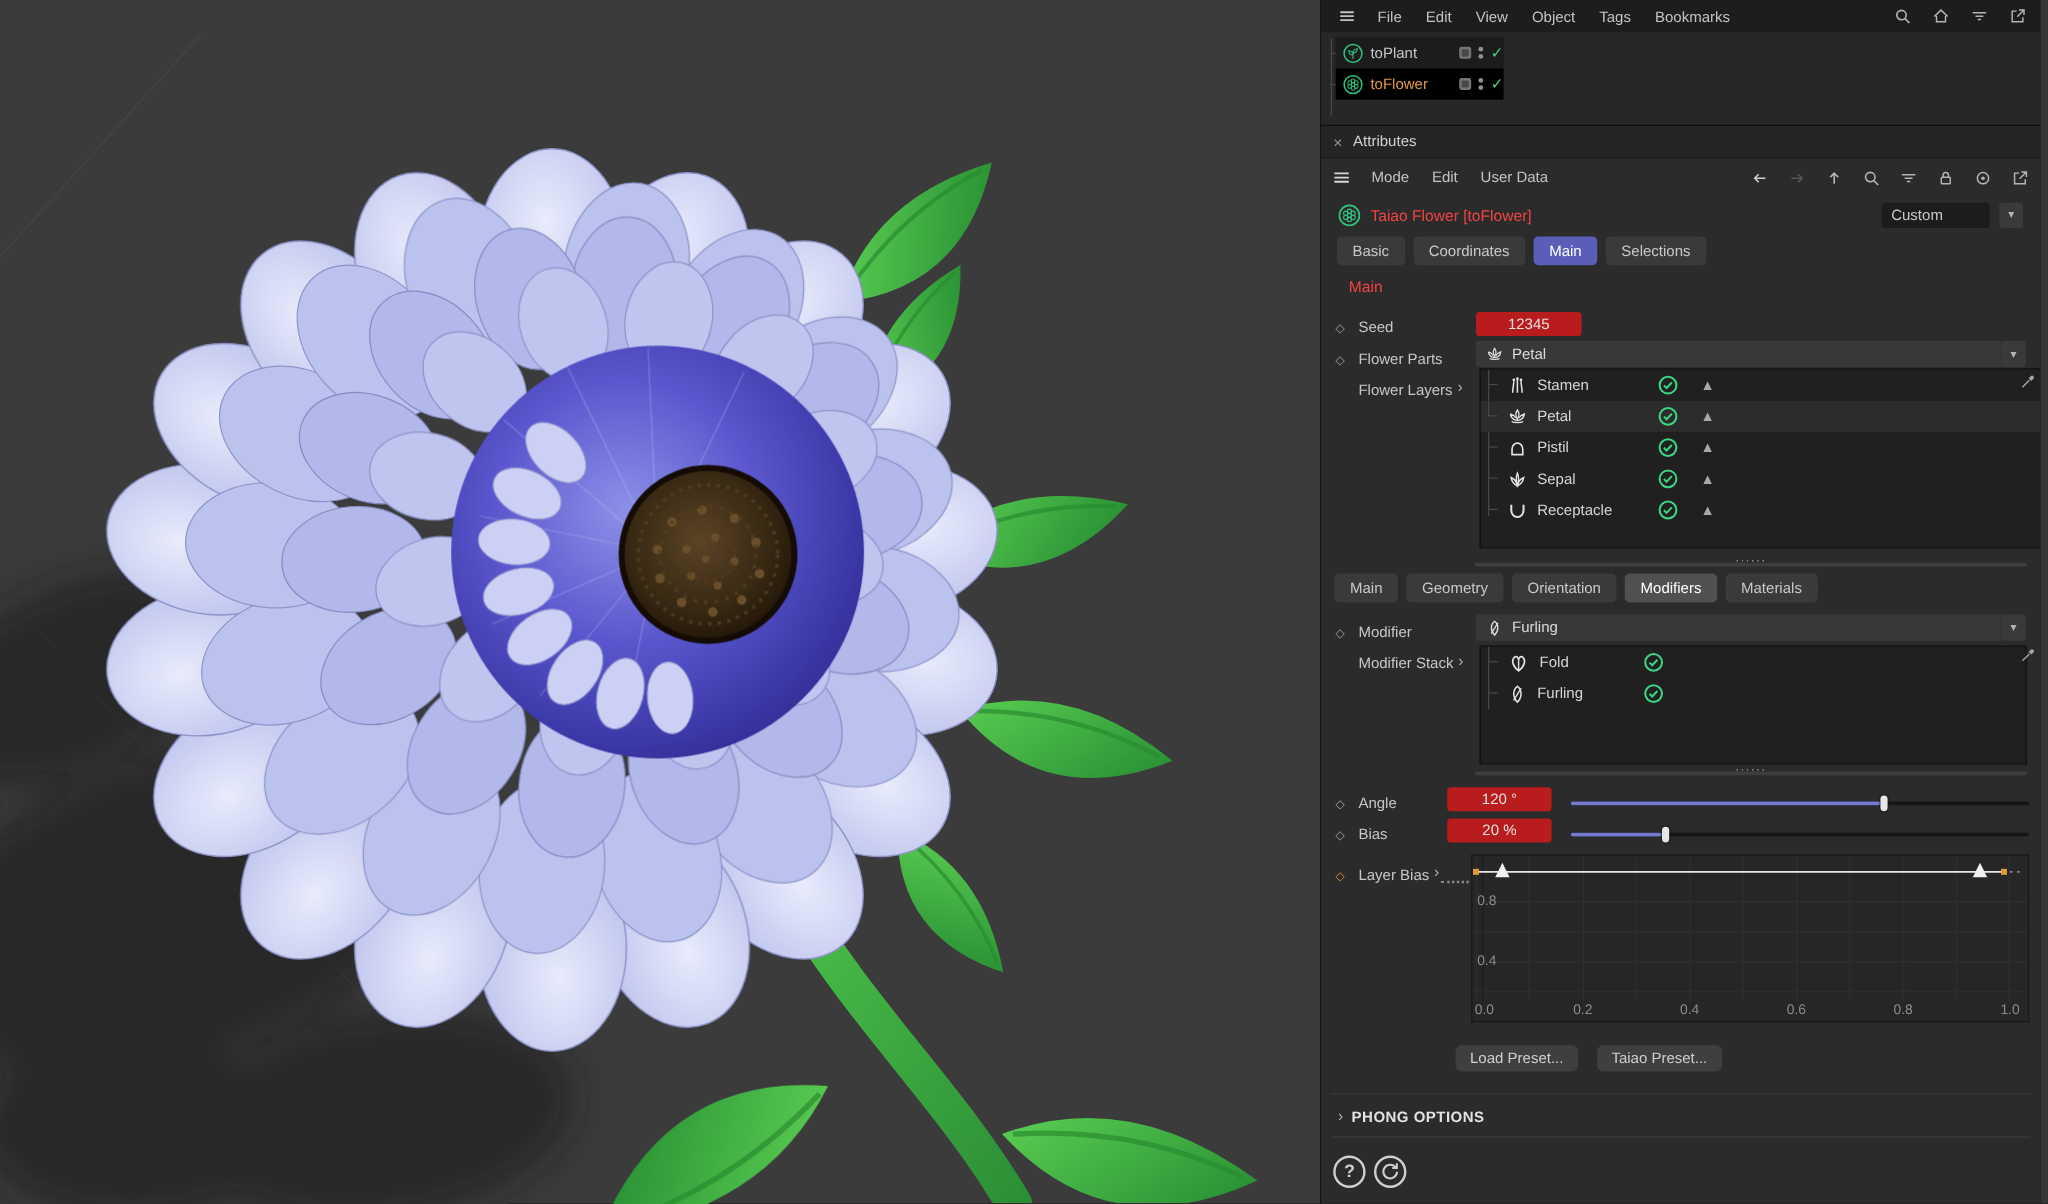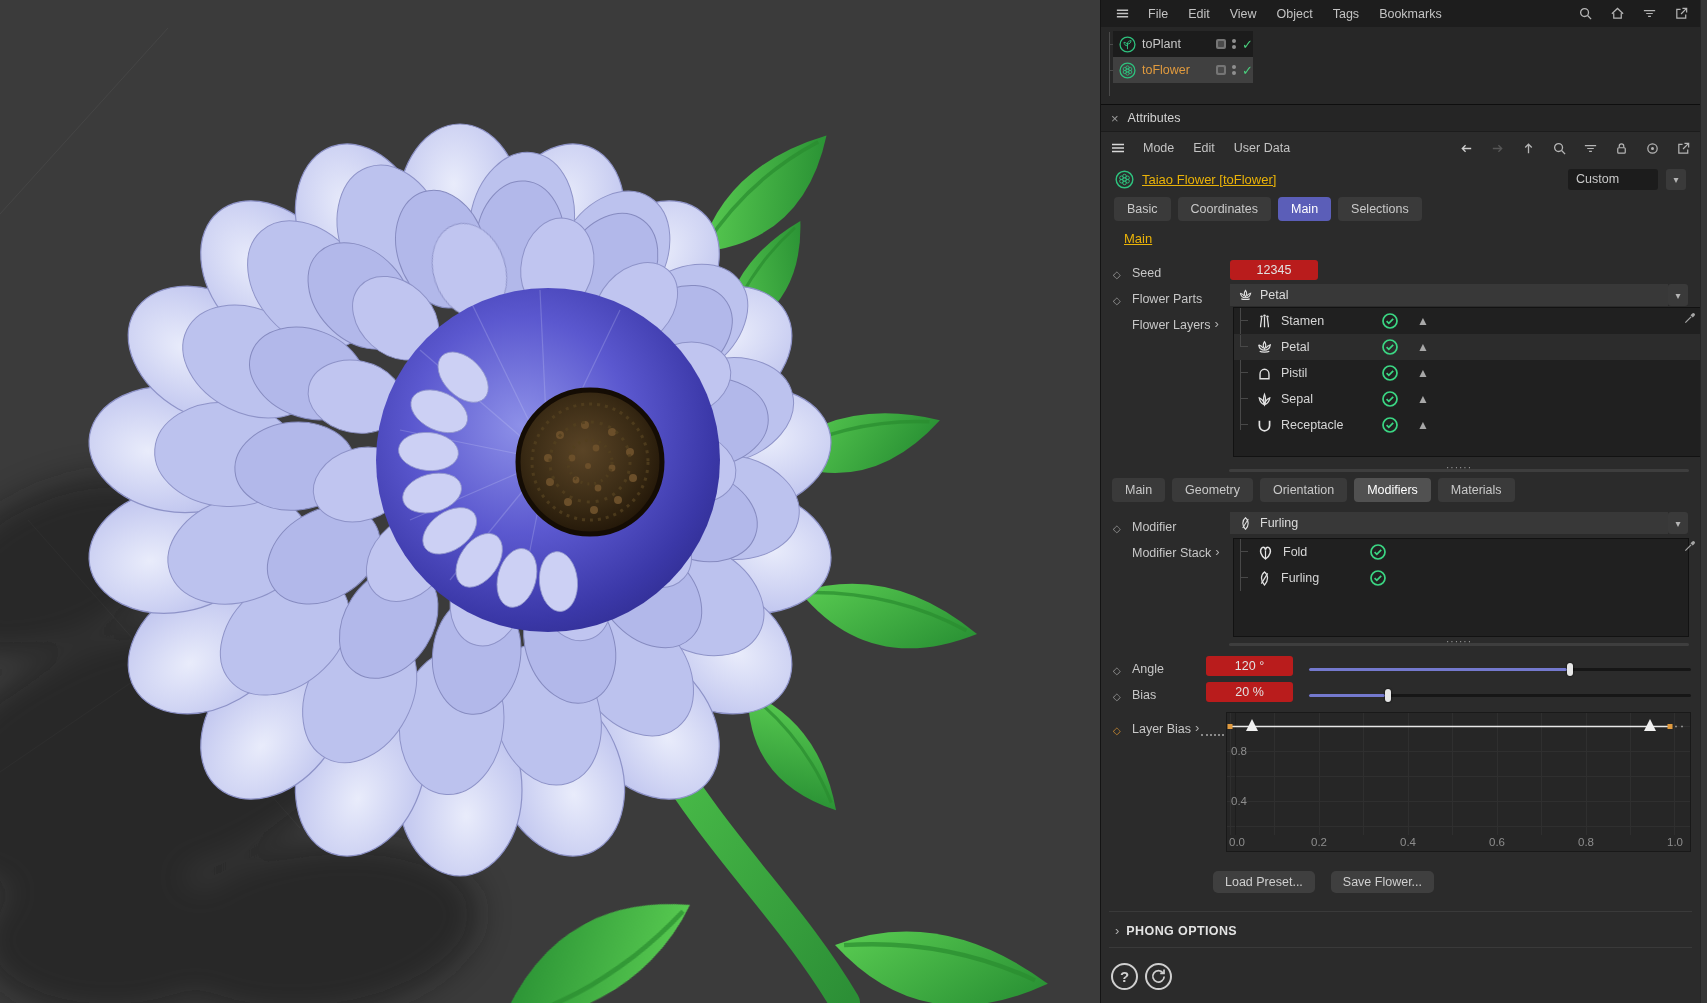--- a/index.html
+++ b/index.html
@@ -5,21 +5,21 @@
   html,body{margin:0;padding:0;background:#1a1a1a;}
   *{box-sizing:border-box;font-family:"Liberation Sans","DejaVu Sans",sans-serif;}
   #stage{position:relative;width:1707px;height:1003px;overflow:hidden;background:#3b3b3b;}
   
   #viewport{position:absolute;left:0;top:0;width:1100px;height:1003px;background:#3b3b3b;}
   
   #panel{position:absolute;left:1100px;top:0;width:607px;height:1003px;background:#2b2b2b;border-left:1px solid #141414;}
   .abs{position:absolute;}
   .row{display:flex;align-items:flex-end;}
   .txt{color:#c7c7c7;font-size:12.5px;white-space:nowrap;}
-  .white{color:#eab308;text-decoration:underline;}
+  .white{color:#ef4444;}
   .orange{color:#e09a3e;}
   
   #menubar{left:0;top:0;width:599px;height:27px;background:#1d1d1d;display:flex;align-items:center;gap:14px;padding:0 10px 0 12px;}
   #menubar .spring{flex:1;}
   .mi{color:#c3c3c3;font-size:12.5px;padding:2px 3px;cursor:default;}
   .ibtn{width:18px;height:18px;display:flex;align-items:center;justify-content:center;}
   svg.ic{display:block;}
   
   #objmgr{left:0;top:27px;width:599px;height:77px;background:#272727;}
   .tree-v{position:absolute;left:8px;top:5px;width:1px;height:64px;background:#4a4a4a;}
@@ -433,21 +433,21 @@
           </span>
         <span class="name txt">toPlant</span>
         <span style="flex:1"></span>
         <span class="minisq"></span>
         <span class="dots2">
             <i></i>
             <i></i>
           </span>
         <span class="chk"></span>
       </div>
-      <div class="objrow" style="top:30px;background:#404040;">
+      <div class="objrow" style="top:30px;background:#000000;">
         <span style="color:#2ec27e">
             <svg class="ic" width="17" height="17" viewBox="0 0 16 16">
               <circle cx="8" cy="8" r="7" stroke="#2ec27e" fill="none" stroke-width="1.2"></circle>
               <use href="#i-rosette" transform="scale(0.8) translate(2,2)"></use>
             </svg>
           </span>
         <span class="name orange" style="font-size:12.5px">toFlower</span>
         <span style="flex:1"></span>
         <span class="minisq"></span>
         <span class="dots2">
@@ -732,21 +732,21 @@
       <span class="cxl" style="left:10px;">0.0</span>
       <span class="cxl" style="left:92px;">0.2</span>
       <span class="cxl" style="left:181px;">0.4</span>
       <span class="cxl" style="left:270px;">0.6</span>
       <span class="cxl" style="left:359px;">0.8</span>
       <span class="cxl" style="left:448px;">1.0</span>
     </div>
 
     <div class="abs row" style="left:112px;top:871px;gap:16px;">
       <span class="pbtn">Load Preset...</span>
-      <span class="pbtn">Save Flower...</span>
+      <span class="pbtn">Taiao Preset...</span>
     </div>
 
     <div class="hr" style="top:911px;"></div>
     <div id="phong" class="abs">
       <span class="chev" style="margin-top:-2px"></span>
       <span class="t">PHONG OPTIONS</span>
     </div>
     <div class="hr" style="top:947px;"></div>
 
     <div class="abs row" style="left:10px;top:963px;gap:7px;">

